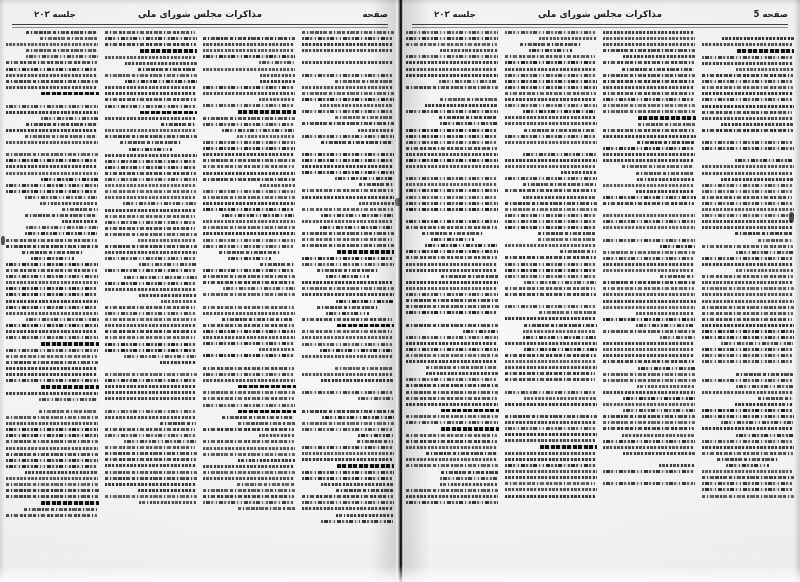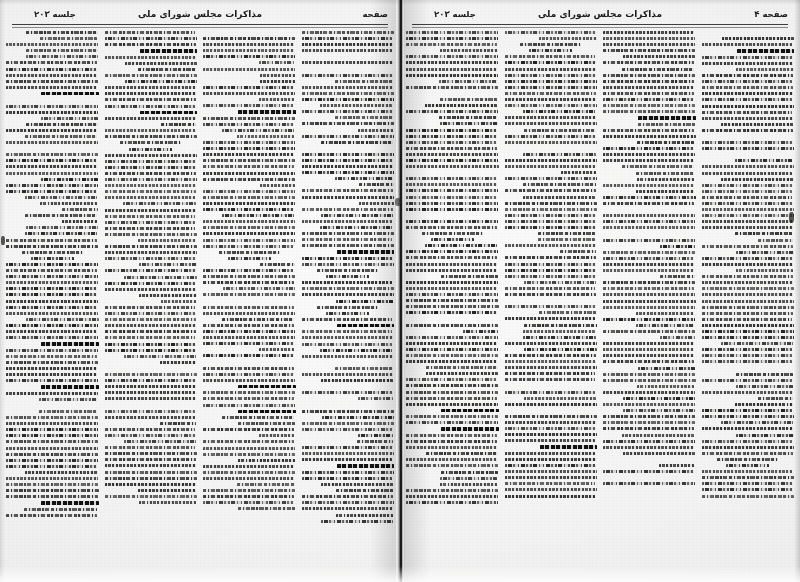--- a/index.html
+++ b/index.html
@@ -128,21 +128,21 @@
   .blemish{position:absolute;z-index:9;background:#23201c;border-radius:40%;opacity:.75;}
 </style>
 </head>
 <body>
 
 <div id="scan">
 
   <div class="page" id="page-right">
 
     <div class="runhead">
-      <span class="slot near">صفحه ۴</span>
+      <span class="slot near">صفحه 5</span>
       <span class="slot mid">مذاکرات مجلس شورای ملی</span>
       <span class="slot far">جلسه ۲۰۳</span>
       <div class="rule"></div>
       <div class="rule thin"></div>
     </div>
 
     <div class="cols">
       <div class="col">
 
       <div class="gapline"></div>

